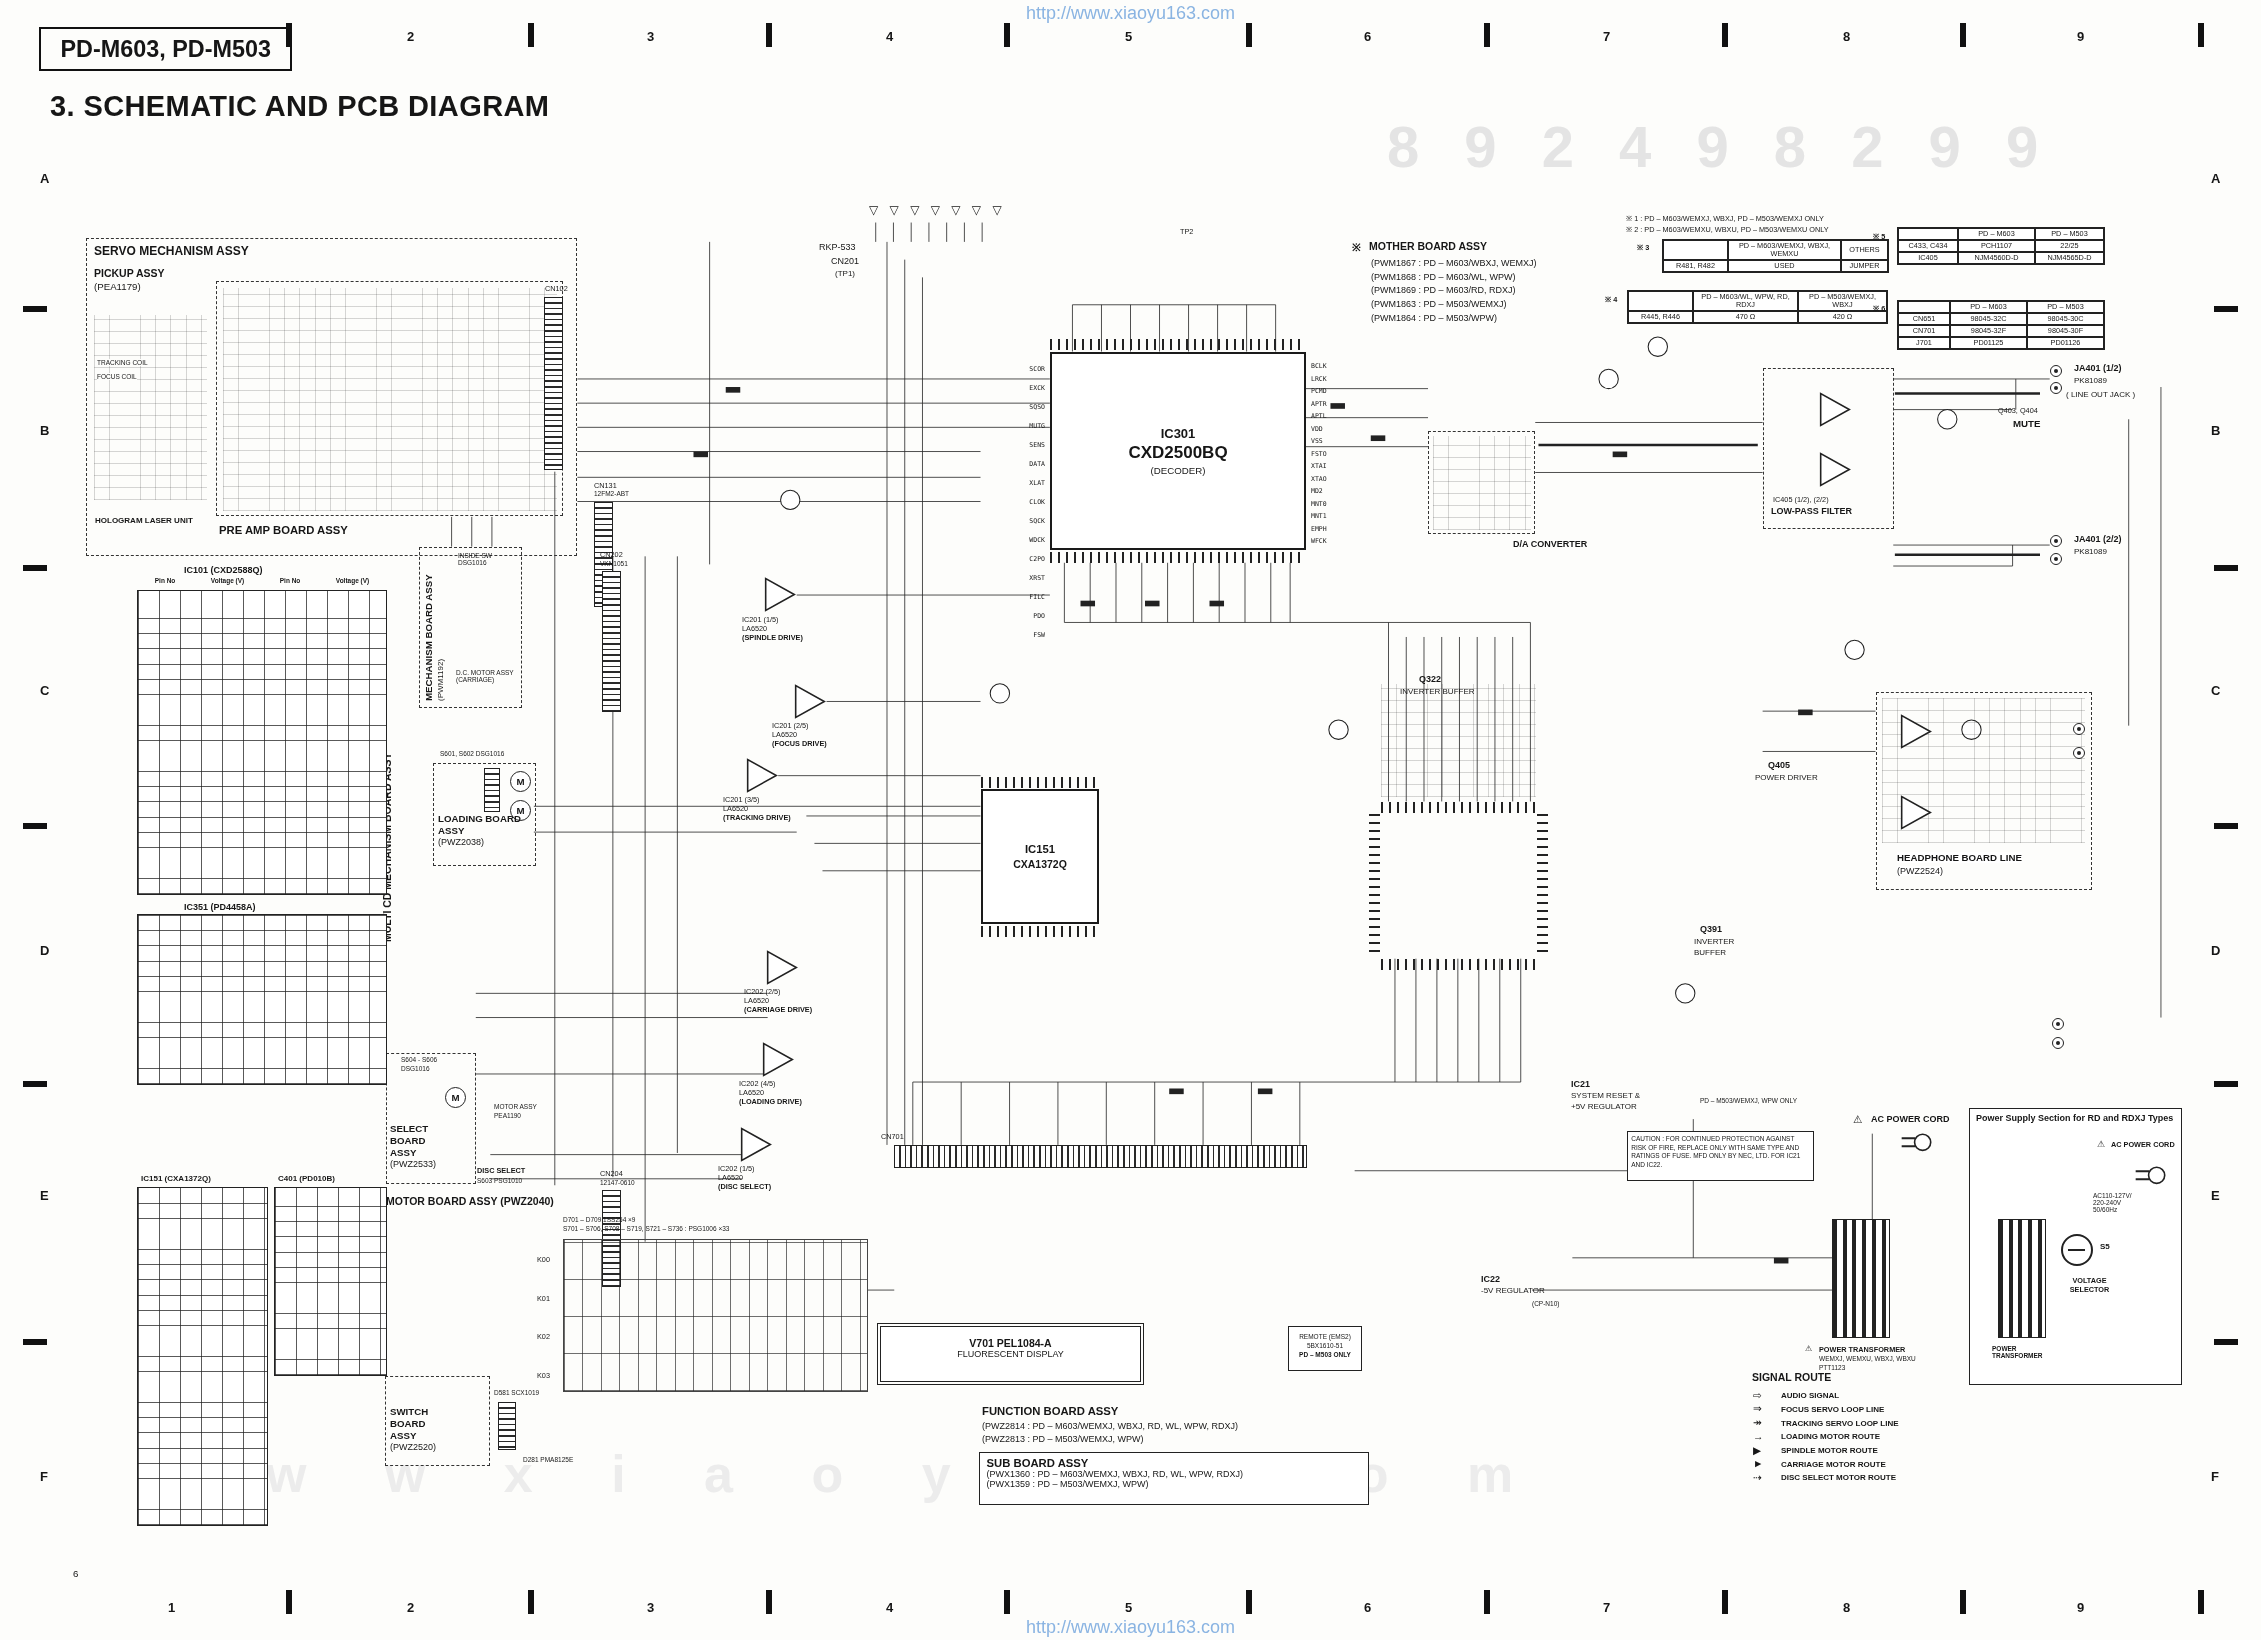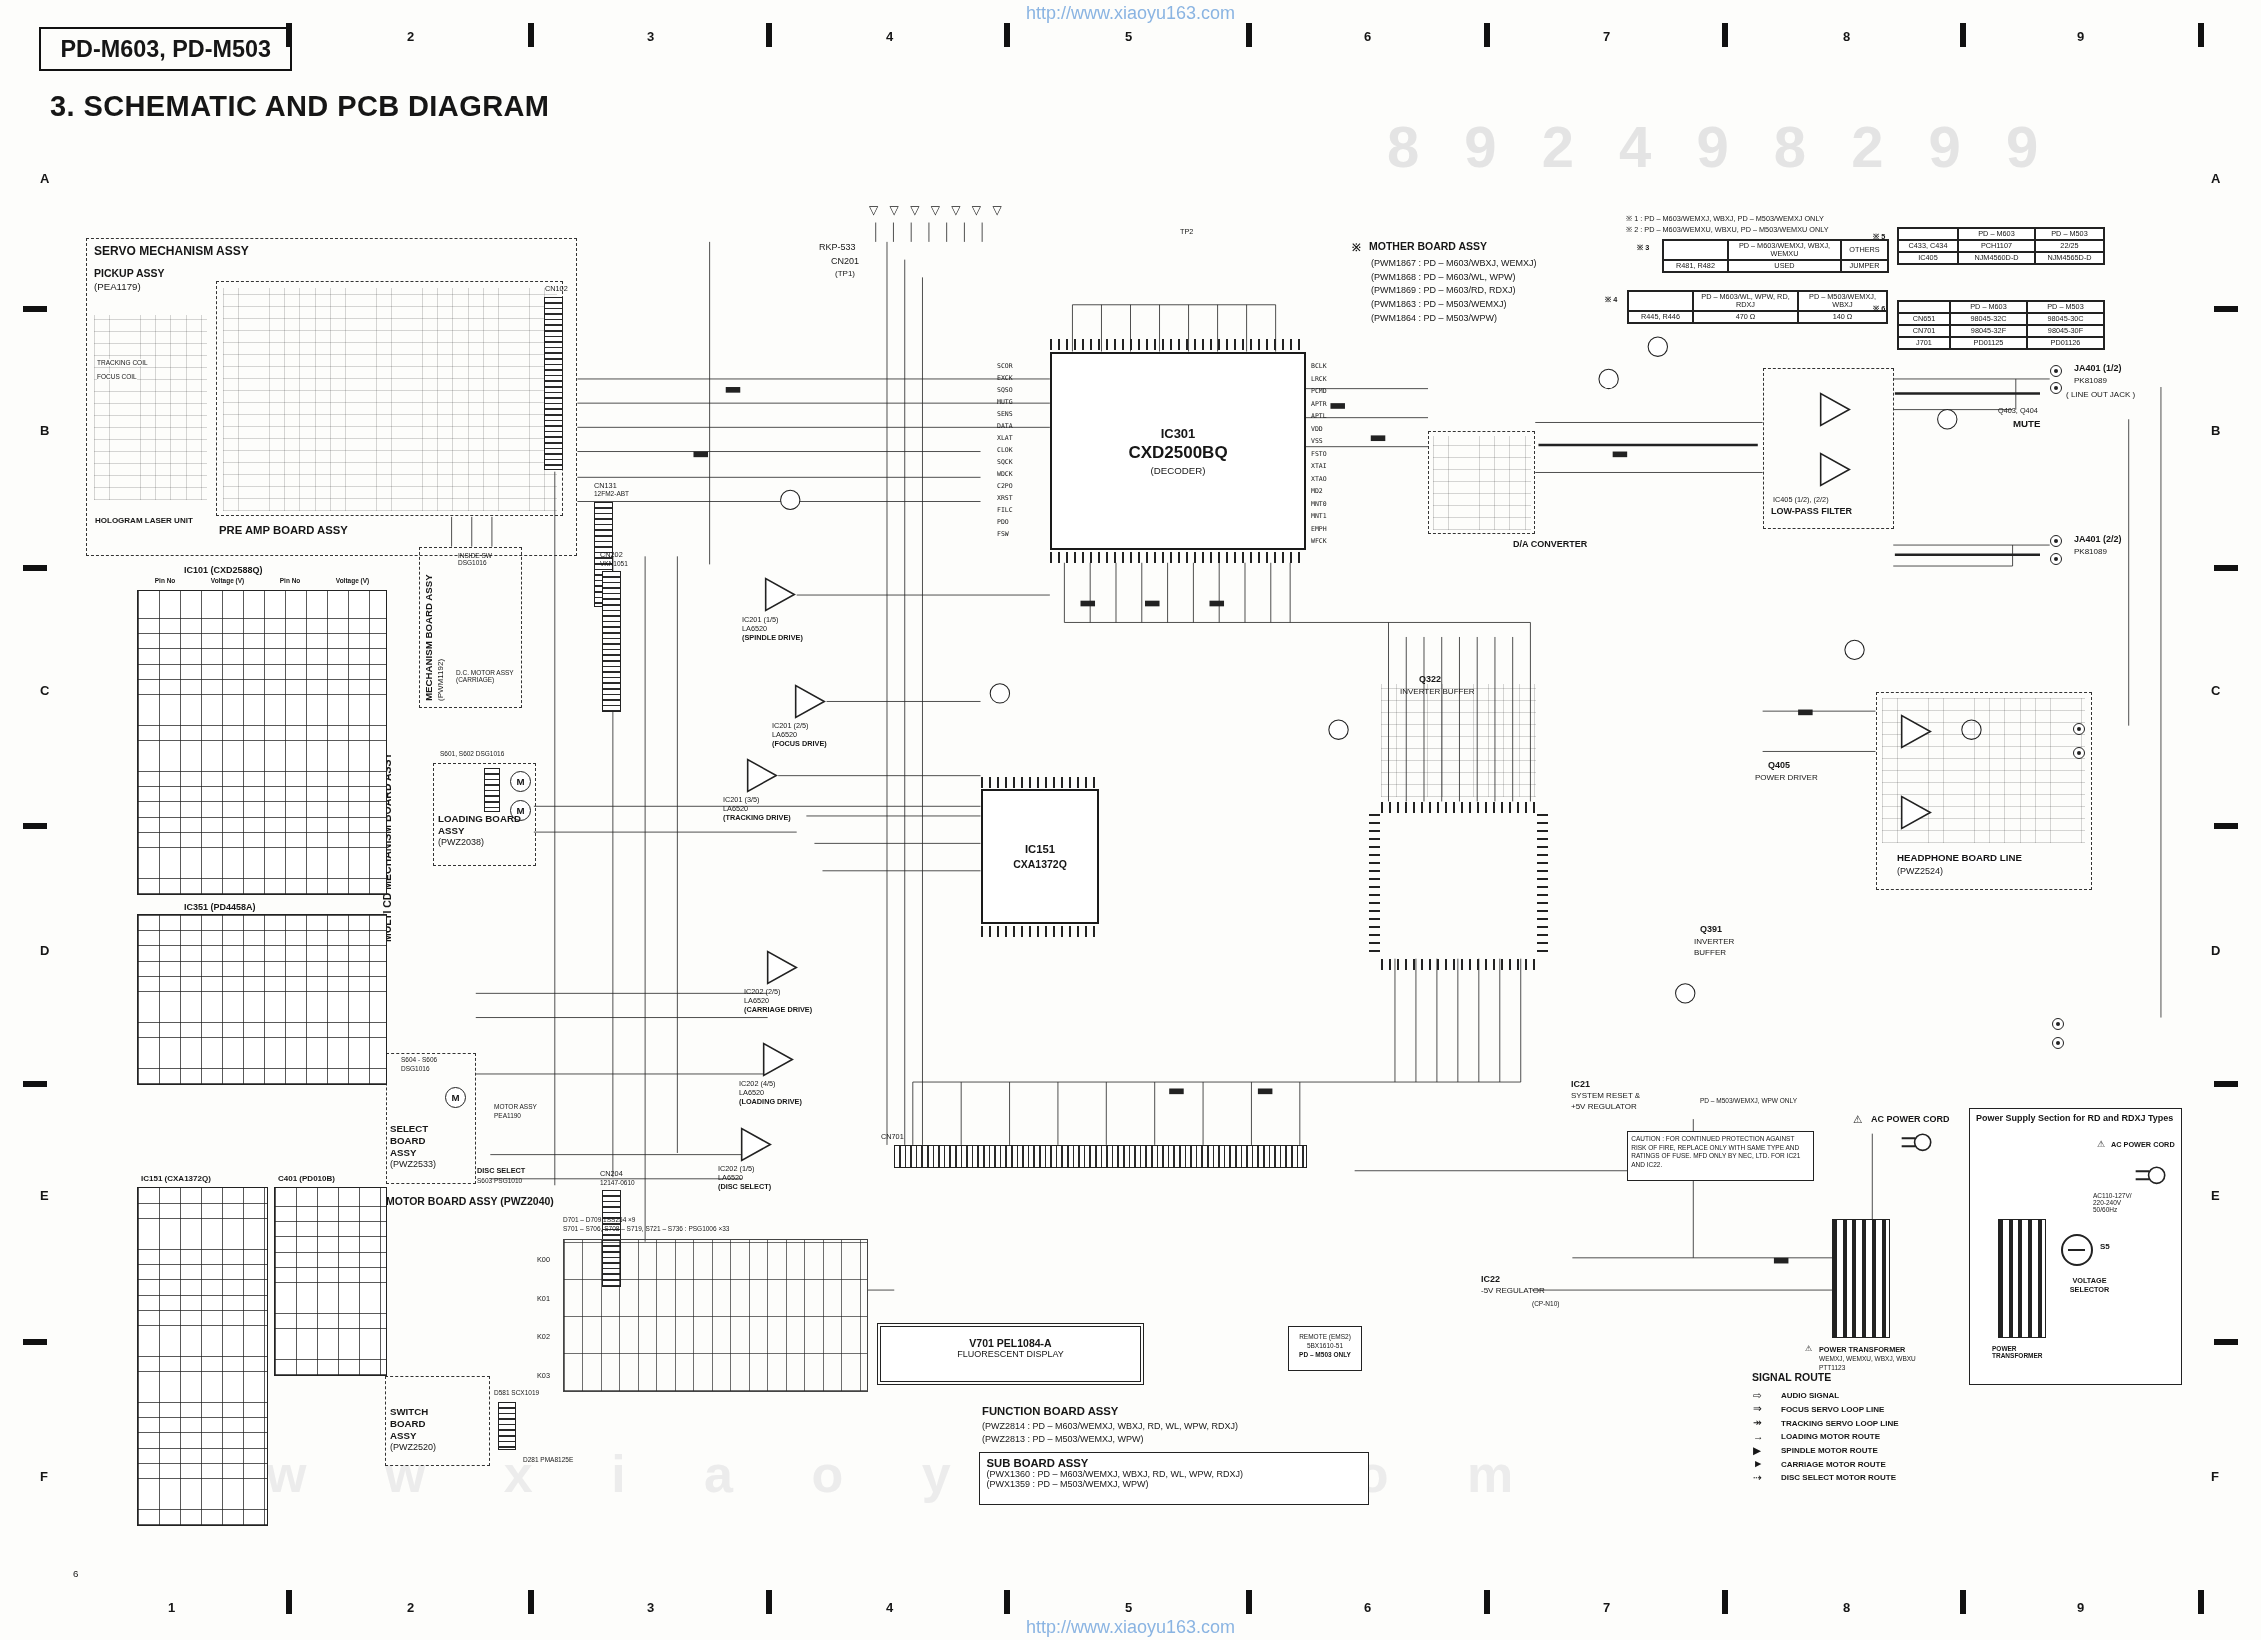--- a/index.html
+++ b/index.html
@@ -259,21 +259,21 @@
   <div class="ab f10" style="left:835px;top:269px">(TP1)</div>
   <div class="ab f9" style="left:1180px;top:227px">TP2</div>
 
   <div class="ab pins-h" style="left:1050px;top:339px;width:256px"></div>
   <div class="ab ic" style="left:1050px;top:352px;width:256px;height:198px">
     <div class="b f16">IC301</div>
     <div class="b" style="font-size:17px">CXD2500BQ</div>
     <div class="f12">(DECODER)</div>
   </div>
   <div class="ab pins-h" style="left:1050px;top:552px;width:256px"></div>
-  <div class="ab pre mono f8" style="left:997px;top:360px;width:48px;line-height:12px;text-align:left">SCOR
+  <div class="ab pre mono f8" style="left:997px;top:360px;width:48px;line-height:19px;text-align:right">SCOR
 EXCK
 SQSO
 MUTG
 SENS
 DATA
 XLAT
 CLOK
 SQCK
 WDCK
 C2PO
@@ -519,21 +519,21 @@
     <span>USED</span>
     <span>JUMPER</span>
   </div>
   <div class="ab b f9" style="left:1605px;top:294px">※ 4</div>
   <div class="ab rt" style="left:1627px;top:290px;grid-template-columns:65px 105px 89px">
     <span></span>
     <span>PD – M603/WL, WPW, RD, RDXJ</span>
     <span>PD – M503/WEMXJ, WBXJ</span>
     <span>R445, R446</span>
     <span>470 Ω</span>
-    <span>140 Ω</span>
+    <span>420 Ω</span>
   </div>
   <div class="ab b f9" style="left:1873px;top:231px">※ 5</div>
   <div class="ab rt" style="left:1897px;top:227px;grid-template-columns:60px 77px 69px">
     <span></span>
     <span>PD – M603</span>
     <span>PD – M503</span>
     <span>C433, C434</span>
     <span>PCH1107</span>
     <span>22/25</span>
     <span>IC405</span>

